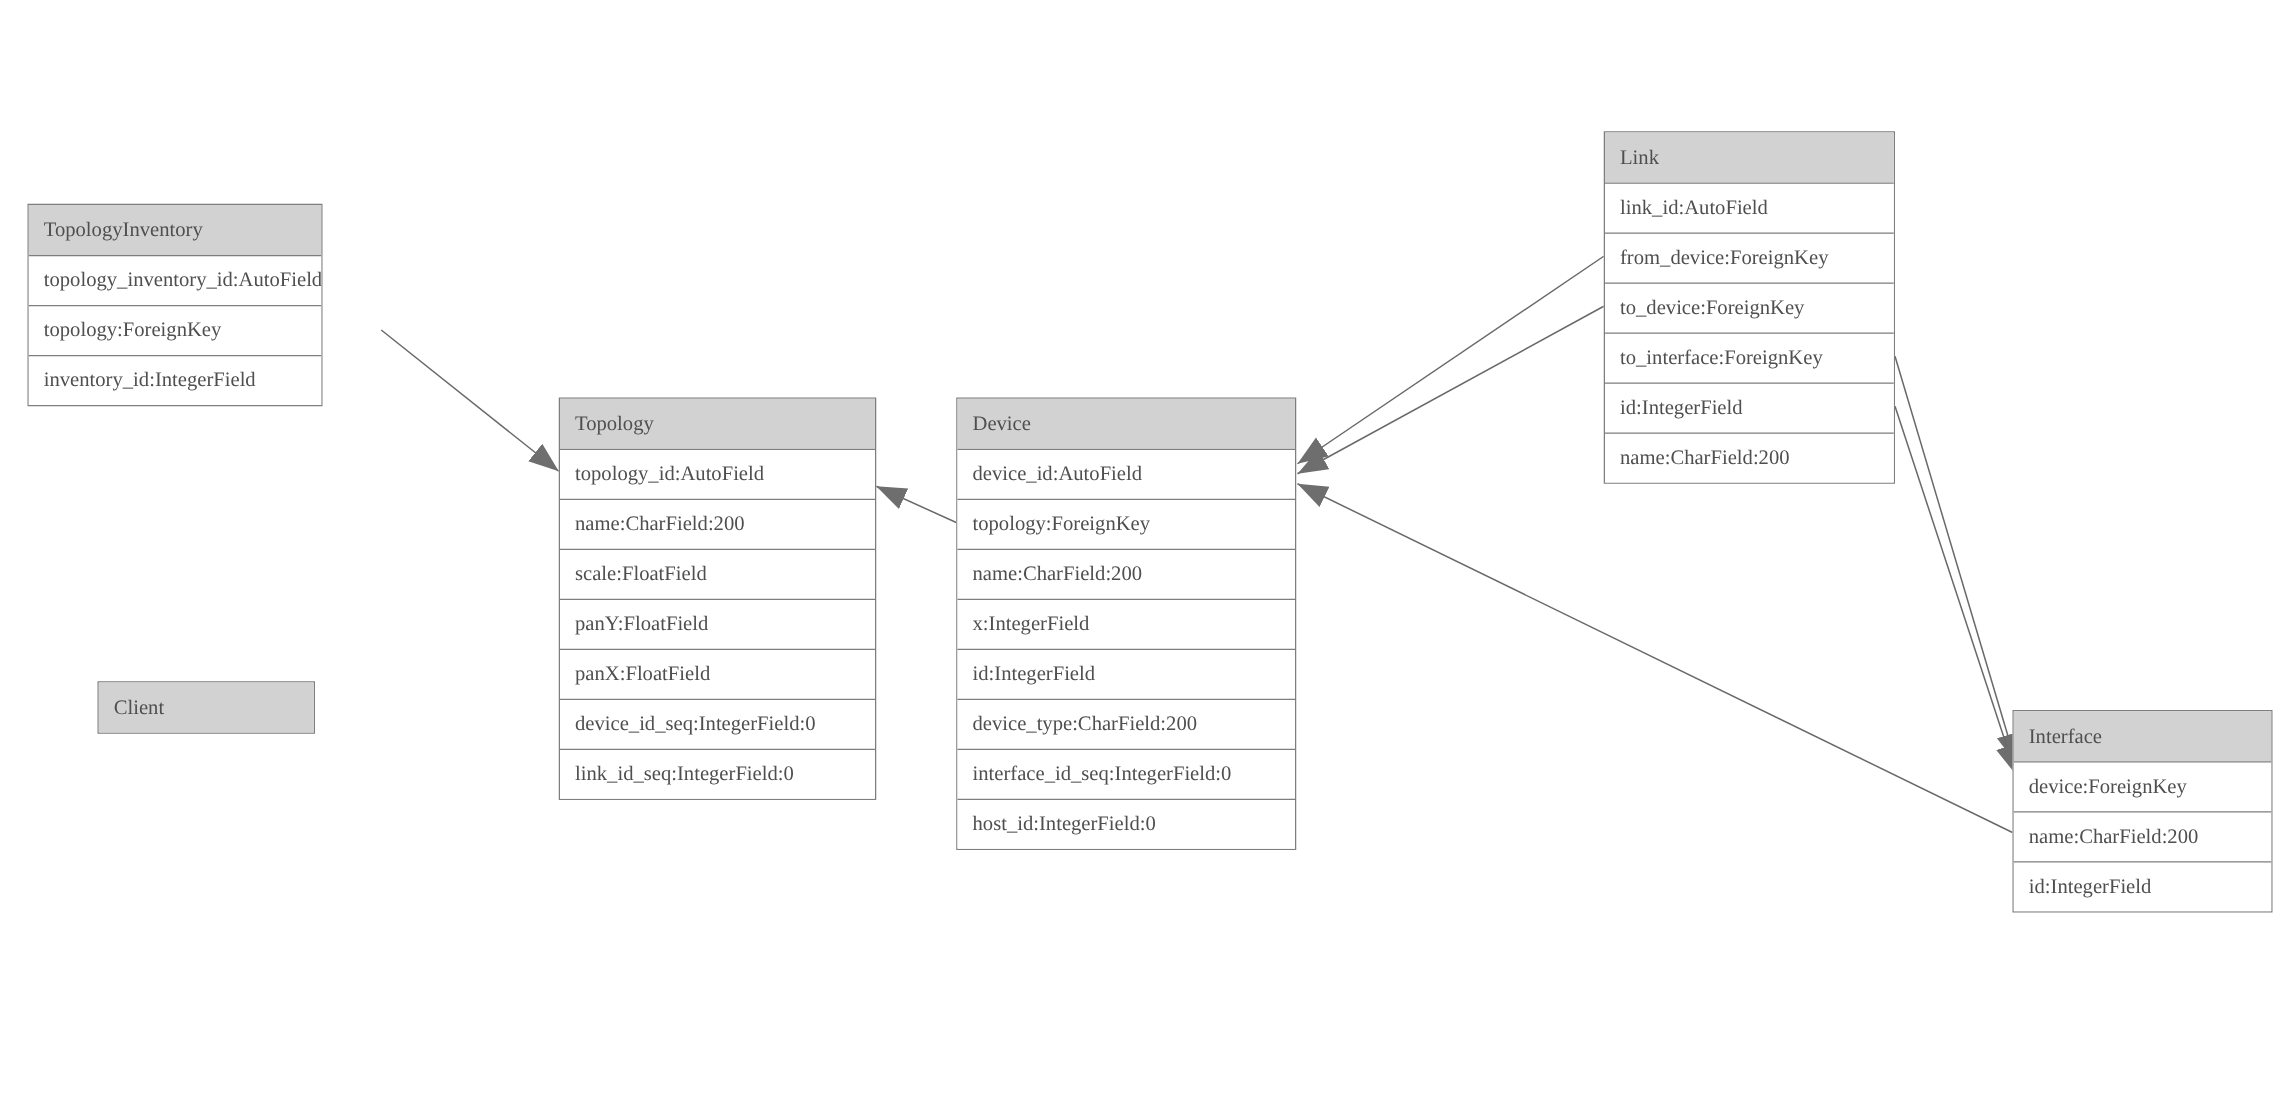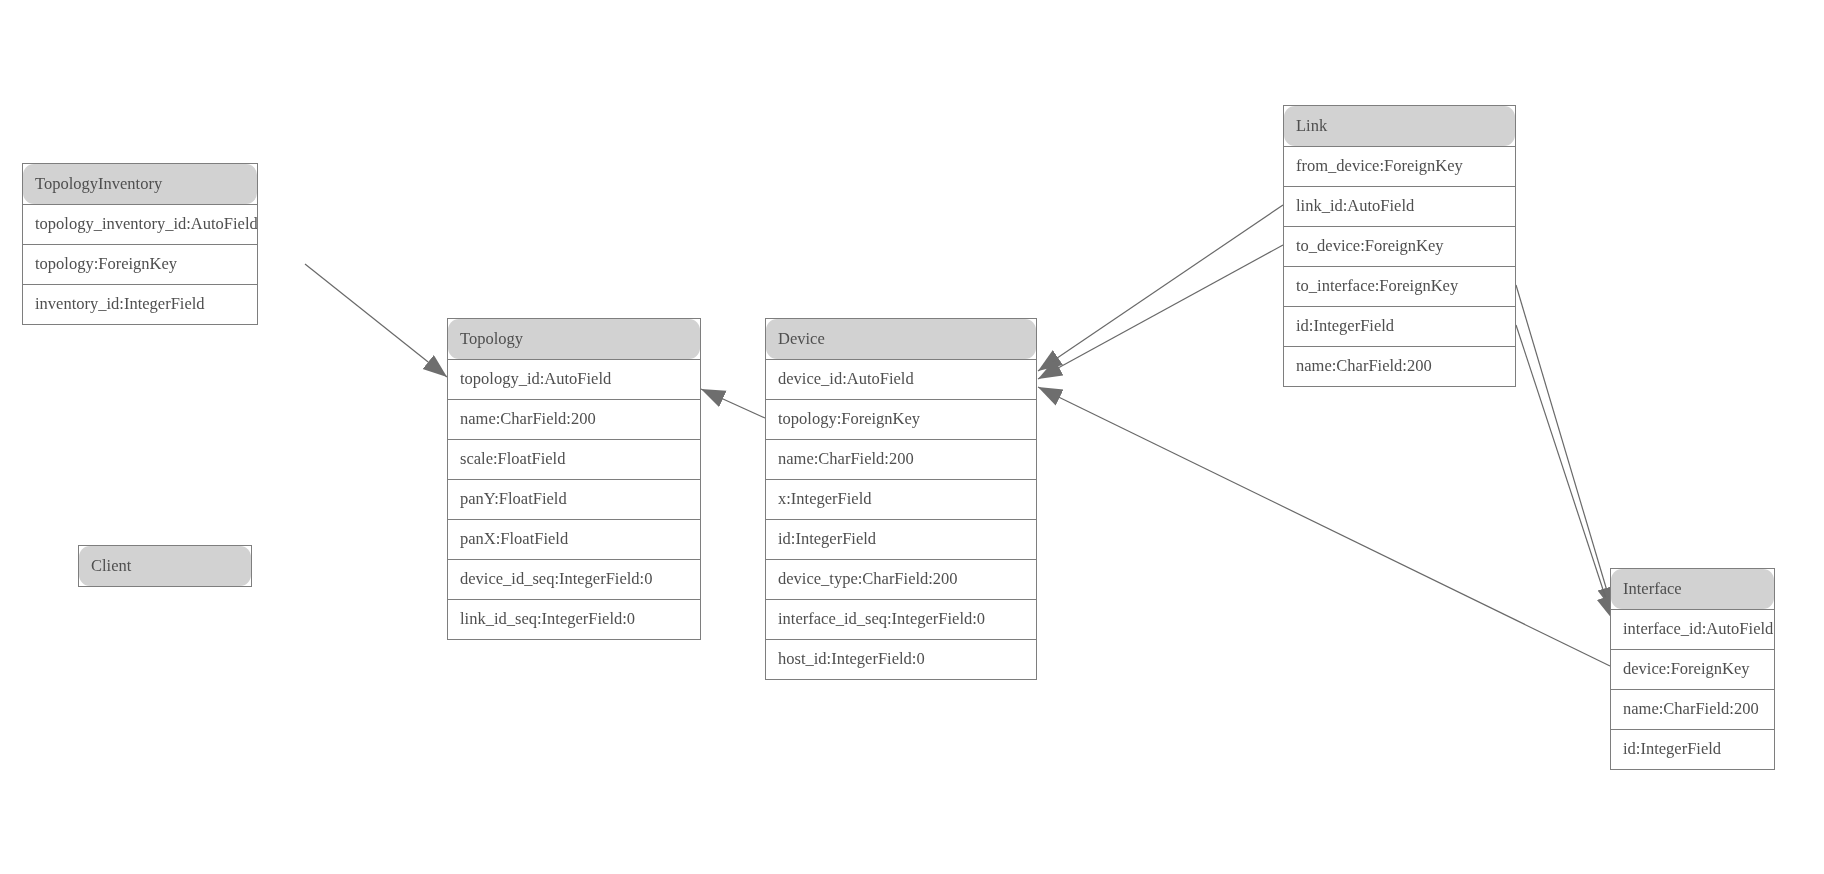--- a/index.html
+++ b/index.html
@@ -31,21 +31,20 @@
     font-size: 16.5px;
   }
   .entity-header {
     box-sizing: border-box;
     height: 40px;
     line-height: 39px;
     padding-left: 12px;
     background: #d2d2d2;
     white-space: nowrap;
     overflow: hidden;
-    border-radius: 11px;
   }
   .entity-field {
     box-sizing: border-box;
     height: 40px;
     line-height: 38px;
     padding-left: 12px;
     border-top: 1px solid #7e7e7e;
     background: #ffffff;
     white-space: nowrap;
     overflow: hidden;
@@ -102,28 +101,27 @@
         <div class="entity-field">topology:ForeignKey</div>
         <div class="entity-field">name:CharField:200</div>
         <div class="entity-field">x:IntegerField</div>
         <div class="entity-field">id:IntegerField</div>
         <div class="entity-field">device_type:CharField:200</div>
         <div class="entity-field">interface_id_seq:IntegerField:0</div>
         <div class="entity-field">host_id:IntegerField:0</div>
       </div>
       <div class="entity" style="left: 1283px; top: 105px; width: 233px;">
         <div class="entity-header">Link</div>
+        <div class="entity-field">link_id:AutoField</div>
         <div class="entity-field">from_device:ForeignKey</div>
-        <div class="entity-field">link_id:AutoField</div>
         <div class="entity-field">to_device:ForeignKey</div>
         <div class="entity-field">to_interface:ForeignKey</div>
         <div class="entity-field">id:IntegerField</div>
         <div class="entity-field">name:CharField:200</div>
       </div>
-      <div class="entity" style="left: 1610px; top: 568px; width: 165px;">
+      <div class="entity" style="left: 1610px; top: 568px; width: 208px;">
         <div class="entity-header">Interface</div>
-        <div class="entity-field">interface_id:AutoField</div>
         <div class="entity-field">device:ForeignKey</div>
         <div class="entity-field">name:CharField:200</div>
         <div class="entity-field">id:IntegerField</div>
       </div>
     </div>
 </div>
 
 </body></html>

